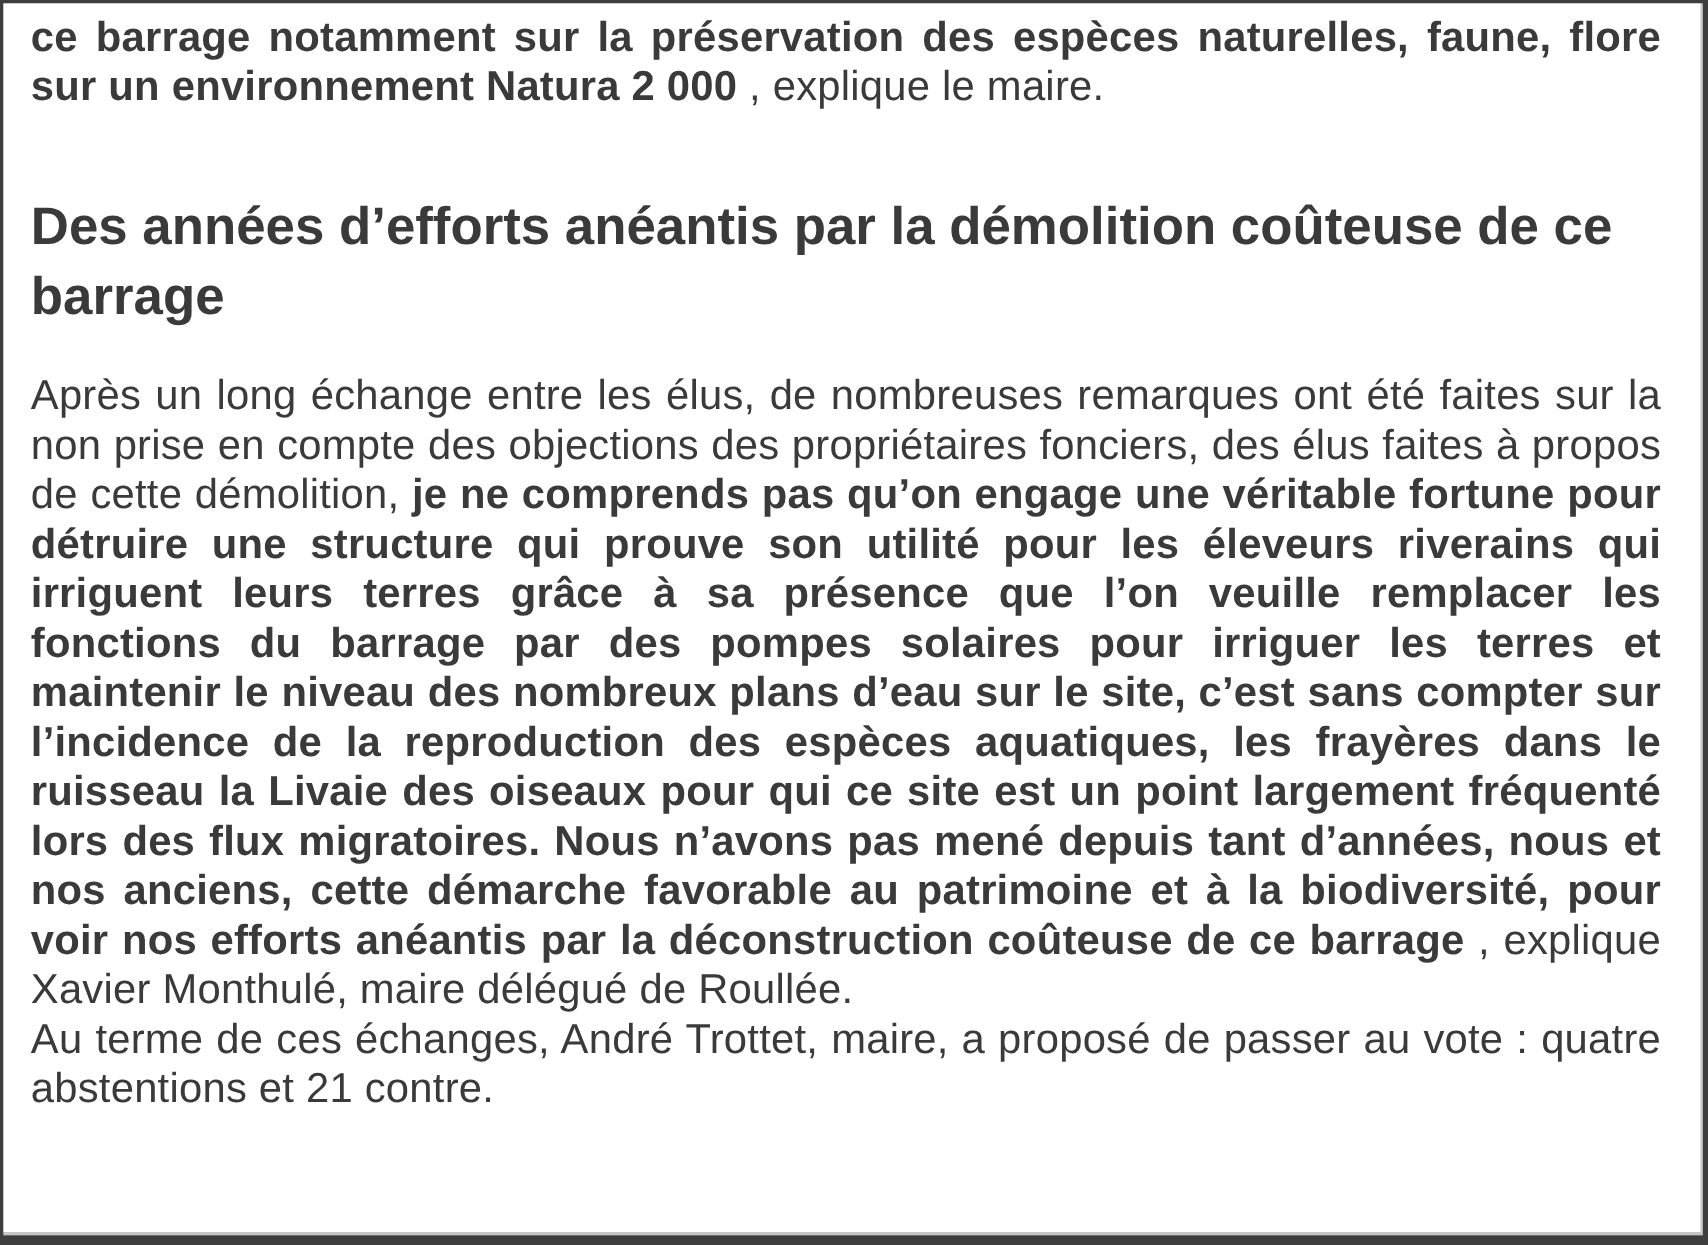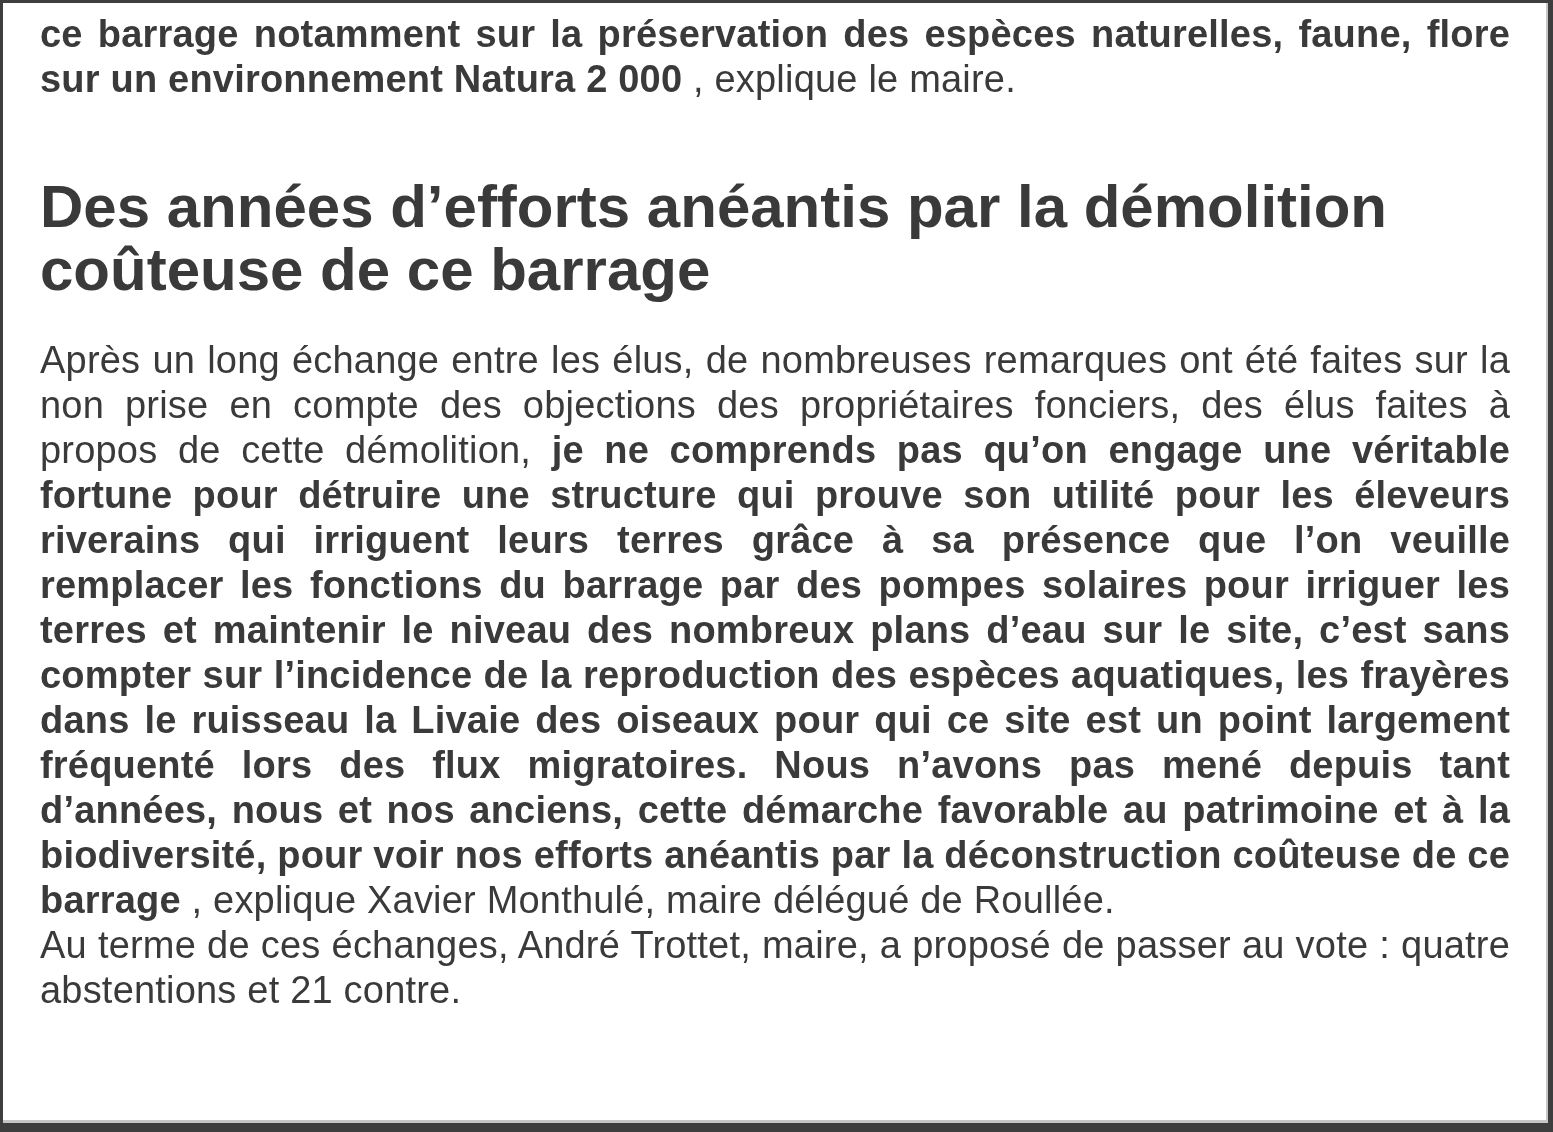--- a/index.html
+++ b/index.html
@@ -17,32 +17,32 @@
     width: 1553px;
     height: 1132px;
     box-sizing: border-box;
     background: #ffffff;
     border-top: 3px solid var(--border-color, #3e3e3e);
     border-left: 3px solid var(--border-color, #3e3e3e);
     border-right: 5px solid var(--border-color, #3e3e3e);
     border-bottom: 9px solid var(--border-color, #3e3e3e);
     box-shadow: inset -2px -3px 0 #c6c6c6;
     color: var(--text-color, #3a3a3a);
-    padding: 9px 38px 0 37px;
+    padding: 9px 38px 0 25px;
   }
   p.body-text {
     margin: 0;
     font-size: 38px;
     line-height: 45px;
     text-align: justify;
     letter-spacing: 0.2px;
   }
   p.body-text .bold { font-weight: bold; }
   h2.section-heading {
-    font-size: 60px;
+    font-size: 48px;
     line-height: 63px;
     font-weight: bold;
     margin: 73px 0 37px 0;
     letter-spacing: 0px;
   }
   h2.heading-votes {
     margin: 55px 0 50px 0;
   }
 </style>
 </head>

